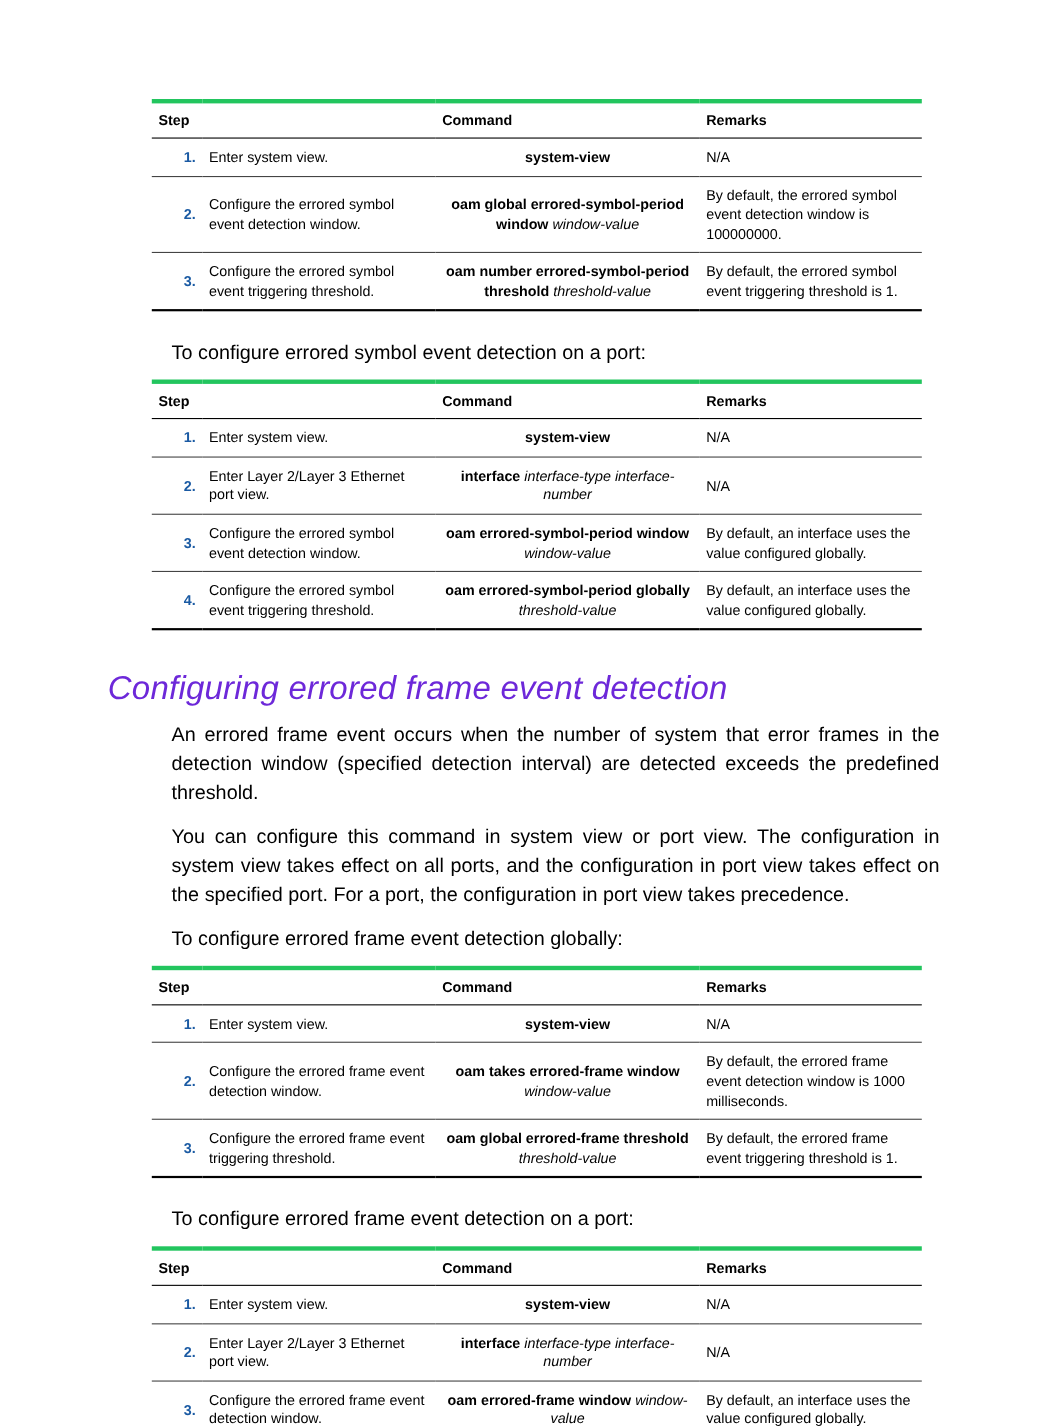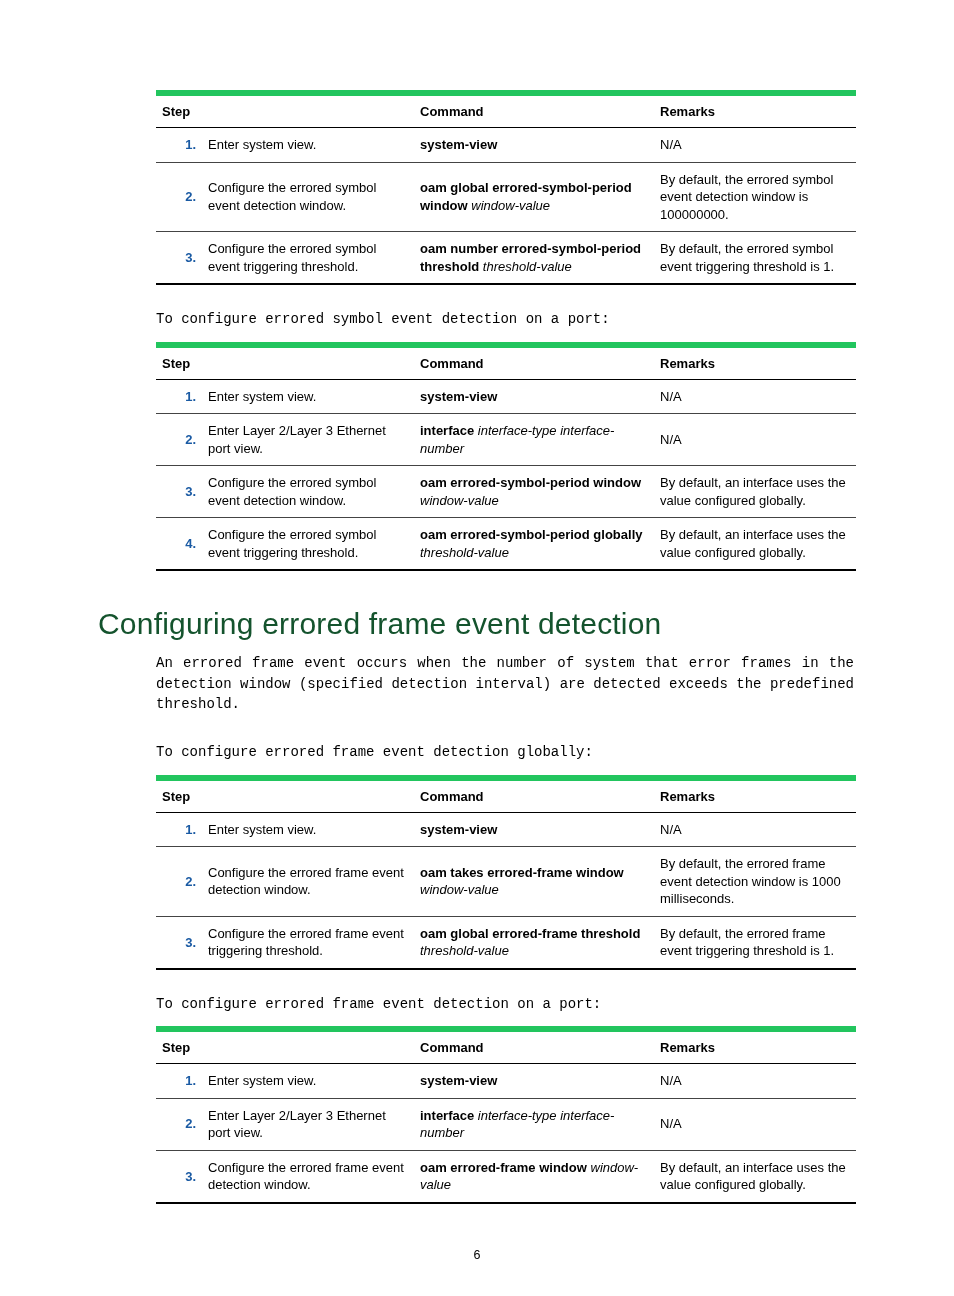--- a/index.html
+++ b/index.html
@@ -12,23 +12,23 @@
   }
   .page {
     width: 954px;
     min-height: 1296px;
     box-sizing: border-box;
     padding: 90px 98px 40px 98px;
     position: relative;
   }
   table.proc {
     width: 700px;
-    margin-left: 58px;
+    margin-left: 40px;
     border-collapse: collapse;
-    border-top: 6px solid #22c55e;
+    border-top: 4px solid #22c55e;
     border-bottom: 2px solid #000;
     font-size: 13px;
   }
   table.proc thead th {
     text-align: left;
     font-weight: 700;
     padding: 8px 6px 8px 6px;
     border-bottom: 1.5px solid #000;
     font-size: 13px;
   }
@@ -43,39 +43,39 @@
   td.num {
     width: 34px;
     color: #1a5aa3;
     font-weight: 700;
     text-align: right;
     padding-right: 8px;
     vertical-align: top;
     padding-top: 10px;
   }
   td.step { width: 200px; }
-  td.cmd  { width: 228px; }
+  td.cmd  { width: 228px; text-align: center; }
   td.rmk  { }
   .cmd-bold { font-weight: 700; }
   .cmd-ital { font-style: italic; }
   p.body {
     width: 698px;
     margin: 24px 0 0 58px;
-    font-size: 14px;
+    font-size: 18px;
     line-height: 1.45;
     text-align: justify;
-    font-family: Liberation Mono, monospace;
   }
   h2.section {
     font-family: "Helvetica Neue", "Arial", sans-serif;
-    color: #14532d;
+    color: #6d28d9;
     font-weight: 300;
     font-size: 30px;
     margin: 36px 0 12px 0;
     letter-spacing: 0.2px;
+    font-style: italic;
   }
   .page-number {
     position: absolute;
     bottom: 34px;
     left: 0;
     width: 100%;
     text-align: center;
     font-size: 12.5px;
   }
 </style>
@@ -148,21 +148,22 @@
         <td class="step">Configure the errored symbol event triggering threshold.</td>
         <td class="cmd"><span class="cmd-bold">oam errored-symbol-period globally</span><span class="cmd-ital"> threshold-value</span></td>
         <td class="rmk">By default, an interface uses the value configured globally.</td>
       </tr>
     </tbody>
   </table>
 
   <h2 class="section">Configuring errored frame event detection</h2>
 
   <p class="body" style="margin-top:6px">An errored frame event occurs when the number of system that error frames in the detection window (specified detection interval) are detected exceeds the predefined threshold.</p>
-  <p class="body" style="margin-top:28px">To configure errored frame event detection globally:</p>
+  <p class="body" style="margin-top:14px">You can configure this command in system view or port view. The configuration in system view takes effect on all ports, and the configuration in port view takes effect on the specified port. For a port, the configuration in port view takes precedence.</p>
+  <p class="body" style="margin-top:14px">To configure errored frame event detection globally:</p>
 
   <table class="proc" style="margin-top:12px">
     <thead>
       <tr>
         <th colspan="2">Step</th>
         <th>Command</th>
         <th>Remarks</th>
       </tr>
     </thead>
     <tbody>

